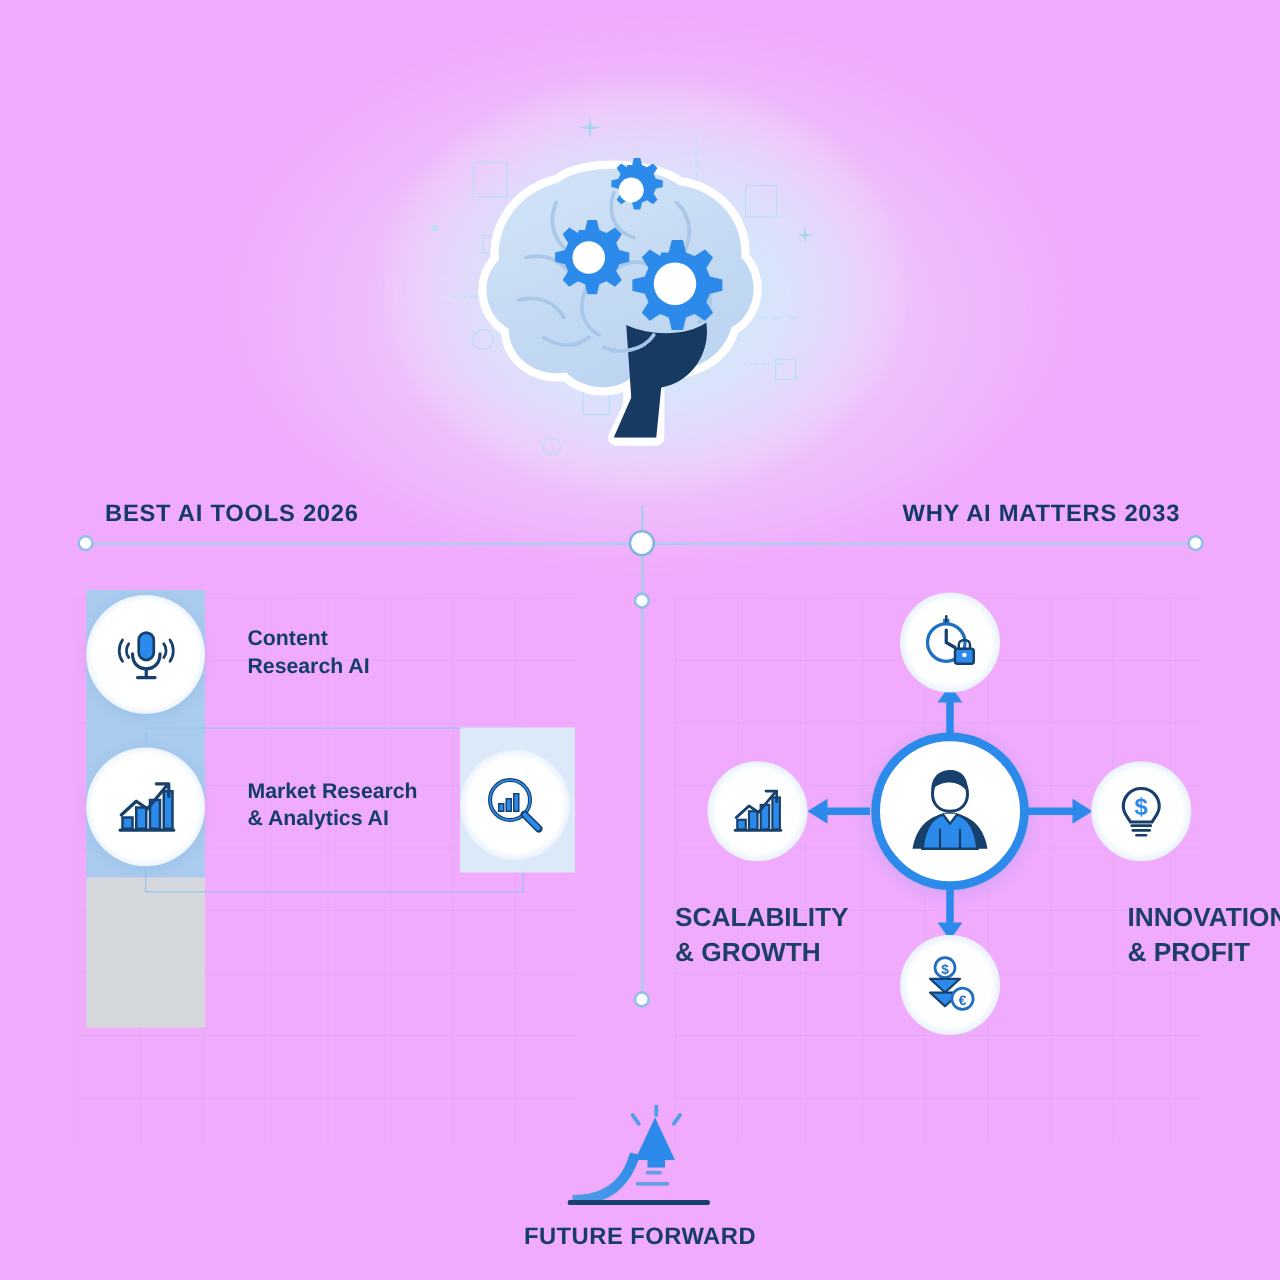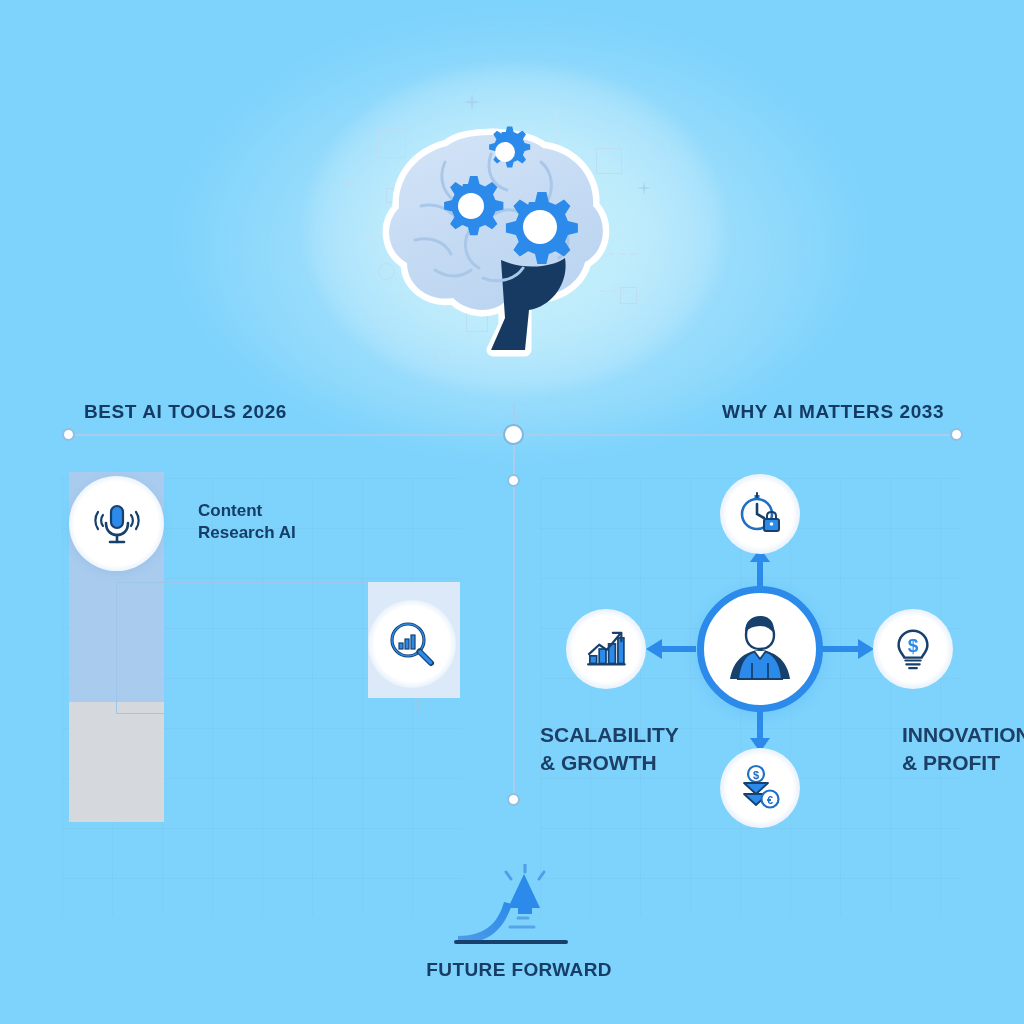--- a/index.html
+++ b/index.html
@@ -6,21 +6,21 @@
     margin: 0; padding: 0;
     width: 1024px; height: 1024px;
     overflow: hidden;
     background: #ffffff;
     font-family: "Liberation Sans", sans-serif;
   }
 
   #canvas {
     position: relative;
     width: 1024px; height: 1024px;
-    background: #7dd3fc;
+    background: #f0abfc;
     overflow: hidden;
   }
 
   
   .glow {
     position: absolute;
     border-radius: 50%;
     pointer-events: none;
   }
   #glow-main {
@@ -181,23 +181,23 @@
     line-height: 1.35;
     color: #1d3f66;
     white-space: pre-line;
   }
   #label-left  { left: 540px; top: 721px; width: 132px; }
   #label-right { left: 902px; top: 721px; width: 132px; }
 
   
   #future-wrap {
     position: absolute;
-    left: 412px; top: 864px;
+    left: 412px; top: 884px;
     width: 200px; height: 120px;
-    text-align: right;
+    text-align: center;
   }
   #future-label {
     position: absolute;
     left: 0; top: 95px; width: 200px;
     font-size: 19px;
     font-weight: 700;
     letter-spacing: 0.4px;
     color: #173d66;
   }
 
@@ -349,20 +349,37 @@
           <path d="M8 15 C4.5 20 4.5 27 8 32"></path>
           <path d="M41 18 C43.5 21 43.5 26 41 29"></path>
           <path d="M46 15 C49.5 20 49.5 27 46 32"></path>
         </g>
       </svg>
     </div>
     <div class="tool-label">Content
 Research AI</div>
   </div>
 
+  <div class="tool-row" id="tool-1">
+    <div class="icon-disc">
+      <svg width="54" height="54" viewBox="0 0 54 54">
+        <g fill="#2b8aea" stroke="#17406c" stroke-width="2">
+          <rect x="8" y="35" width="8" height="9"></rect>
+          <rect x="19" y="27" width="8" height="17"></rect>
+          <rect x="30" y="21" width="8" height="23"></rect>
+          <rect x="41" y="14" width="7" height="30"></rect>
+        </g>
+        <path d="M7 33 L19 22 L28 28 L43 10" fill="none" stroke="#17406c" stroke-width="2.6" stroke-linecap="round" stroke-linejoin="round"></path>
+        <path d="M35 8 L45 8 L45 18" fill="none" stroke="#17406c" stroke-width="2.6" stroke-linecap="round" stroke-linejoin="round"></path>
+        <path d="M6 45 L49 45" stroke="#17406c" stroke-width="2.6" stroke-linecap="round"></path>
+      </svg>
+    </div>
+    <div class="tool-label">Market Research
+&amp; Analytics AI</div>
+  </div>
 
 
   <svg class="arrow" style="left:750px;top:548px;" width="20" height="42" viewBox="0 0 20 42">
     <rect x="7" y="10" width="6" height="32" fill="#2b8aea"></rect>
     <path d="M10 0 L20 14 L0 14 Z" fill="#2b8aea"></path>
   </svg>
   <svg class="arrow" style="left:750px;top:708px;" width="20" height="44" viewBox="0 0 20 44">
     <rect x="7" y="0" width="6" height="32" fill="#2b8aea"></rect>
     <path d="M10 44 L0 30 L20 30 Z" fill="#2b8aea"></path>
   </svg>

